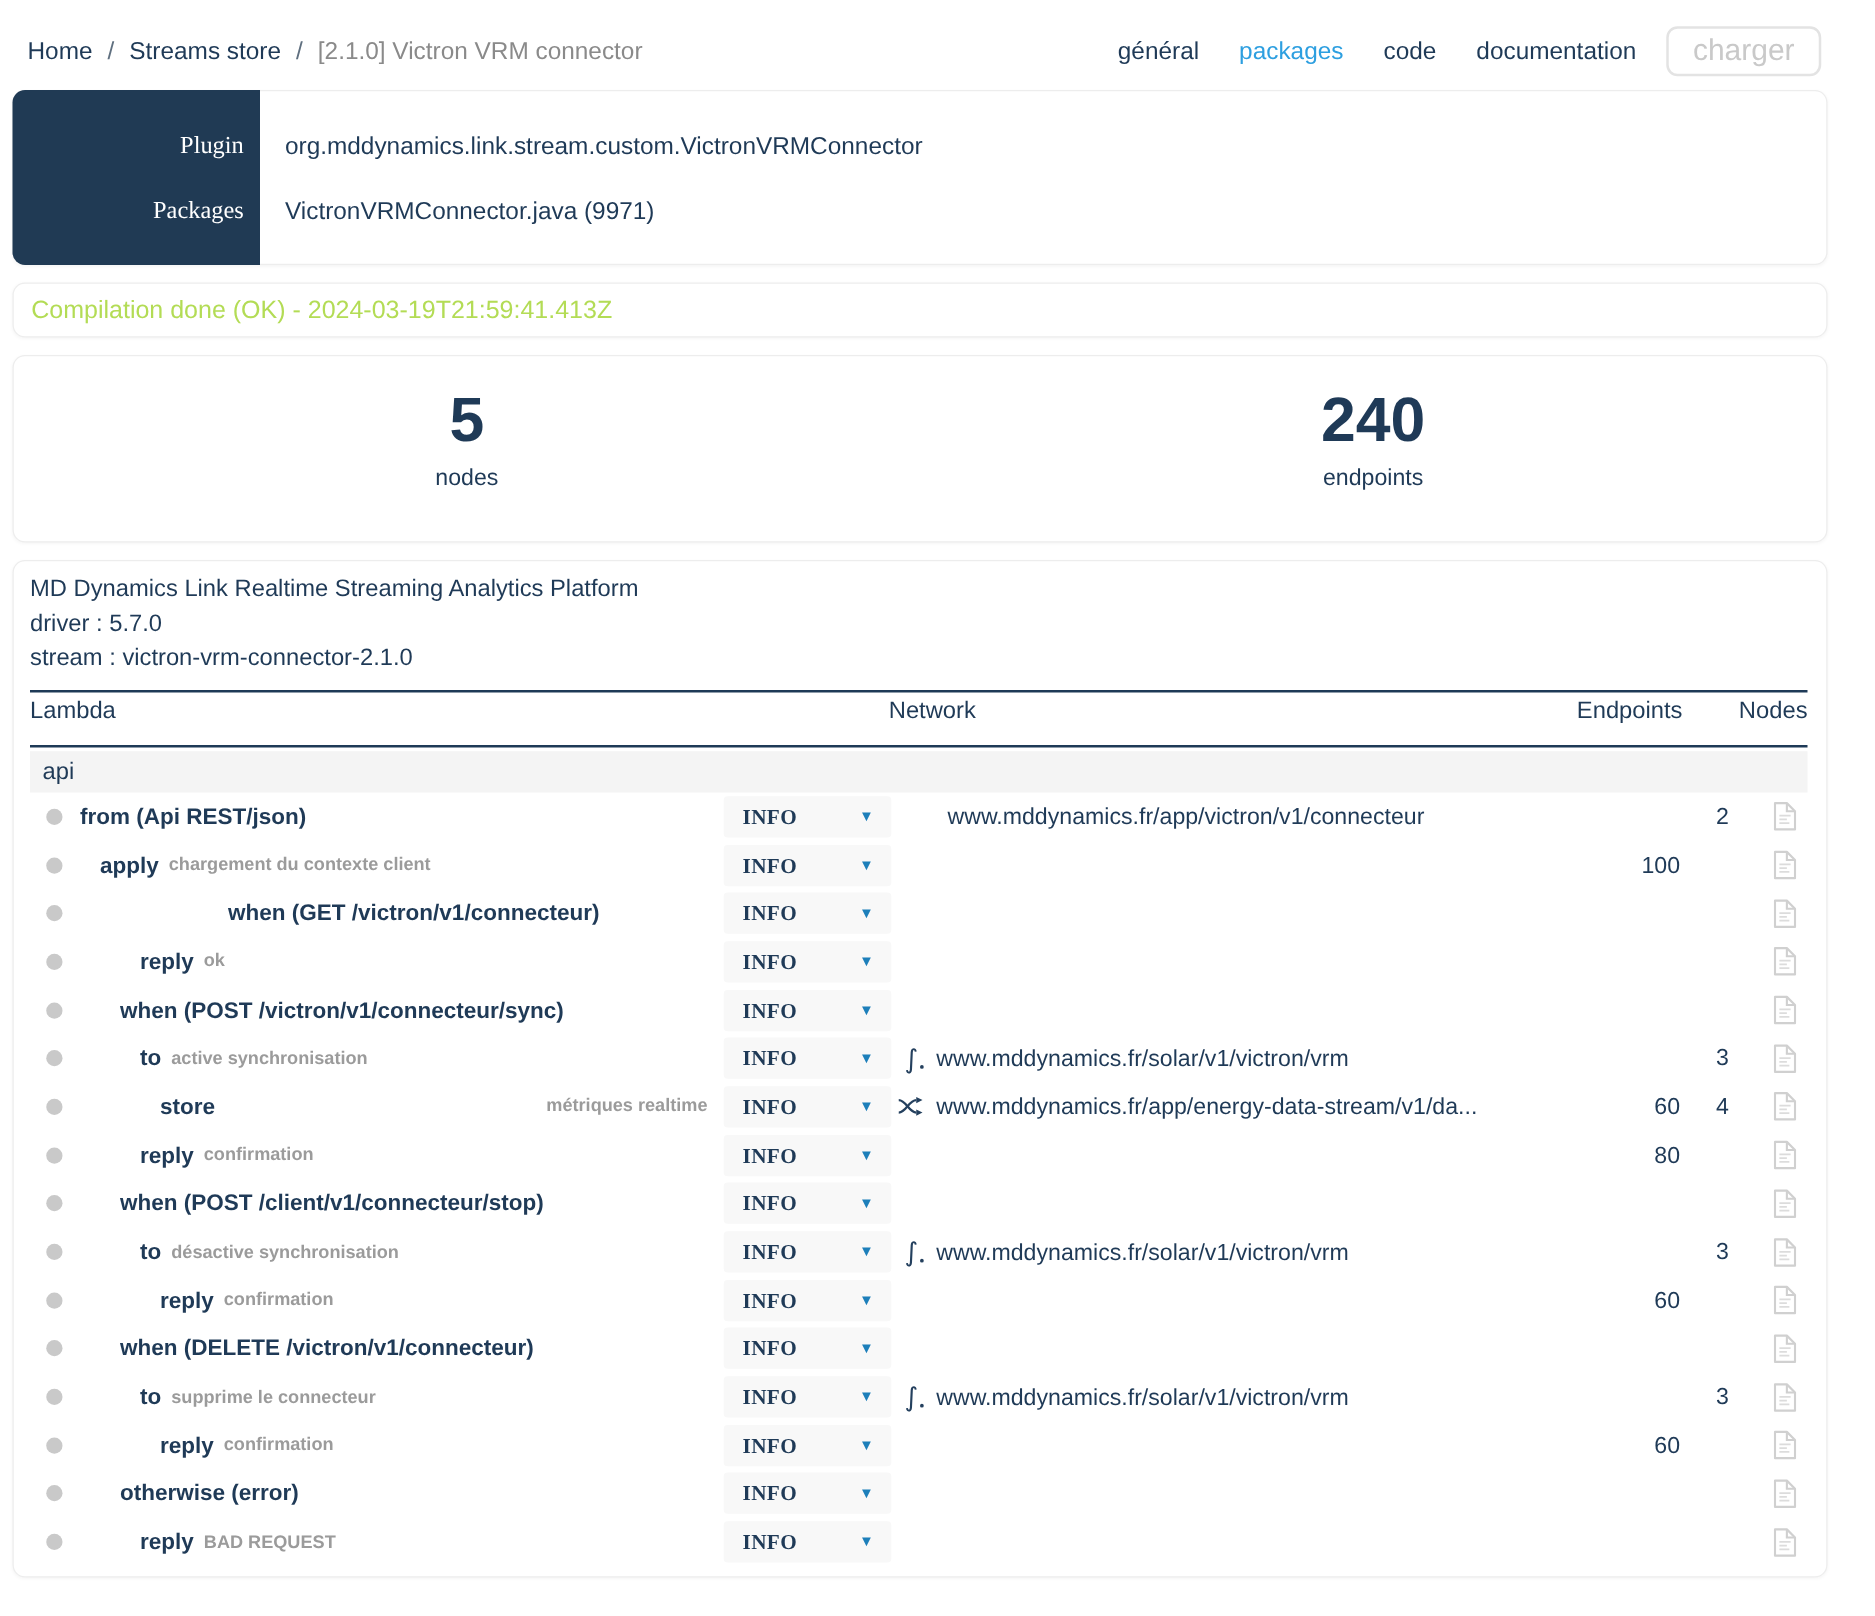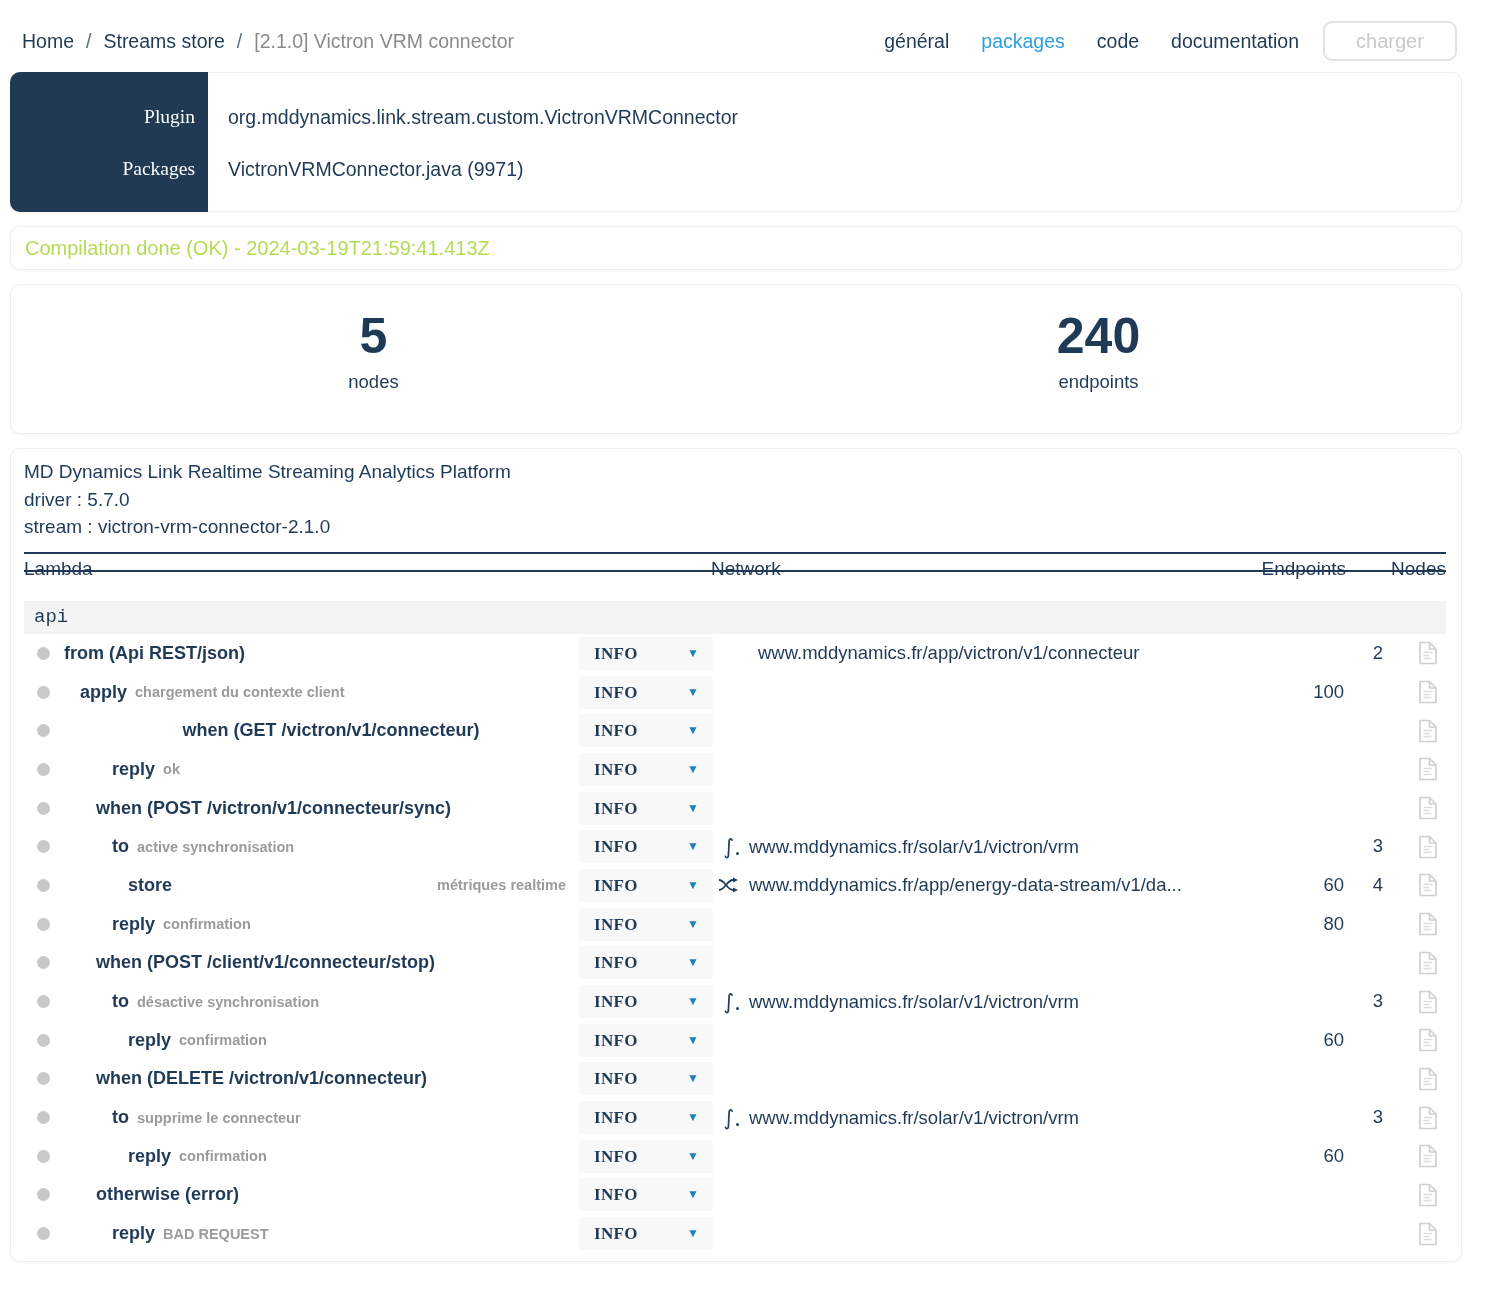--- a/index.html
+++ b/index.html
@@ -9,22 +9,22 @@
 
   
   .crumbs { position:absolute; top:21px; left:22px; height:40px; display:flex; align-items:center; gap:12px; font-size:19.5px; }
   .crumb-link { color:#1f3a57; cursor:pointer; }
   .crumb-sep { color:#5f6f7f; }
   .crumb-current { color:#8a8a8a; }
 
   .topnav { position:absolute; top:21px; right:43px; height:40px; display:flex; align-items:center; gap:32px; font-size:19.5px; }
   .tab { color:#1f3a57; cursor:pointer; }
   .tab.active { color:#2d9fe0; }
-  .charger-btn { width:134px; height:40px; border:2px solid #e3e3e3; border-radius:9px; background:#fff;
-                 color:#c9c9c9; font-size:20px; font-family:inherit; margin-left:-8px; }
+  .charger-btn { width:124px; height:40px; border:2px solid #e3e3e3; border-radius:9px; background:#fff;
+                 color:#c9c9c9; font-size:24px; font-family:inherit; margin-left:-8px; }
 
   .card { position:absolute; left:10px; width:1452px; background:#fff; border:1px solid #ededed;
           border-radius:10px; box-shadow:0 1px 3px rgba(0,0,0,.04); }
 
   
   #plugin-card { top:72px; height:140px; }
   .navy-block { position:absolute; left:-1px; top:-1px; bottom:-1px; width:198px; background:#203a54;
                 border-radius:10px 0 0 10px; }
   .plabel { position:absolute; color:#fff; font-size:19.5px; text-align:right; width:184px; left:0;font-family:Liberation Serif, serif; }
   .plabel.r1 { top:33px; } .plabel.r2 { top:85px; }
@@ -38,30 +38,30 @@
   
   #stats-card { top:284px; height:150px; display:flex; }
   .stat { flex:1; text-align:center; padding-top:24px; }
   .stat-value { font-size:50px; font-weight:600; line-height:54px; color:#1f3a57; }
   .stat-label { font-size:18.5px; margin-top:8px; color:#1f3a57; }
 
   
   #main-card { top:448px; height:814px; }
   .platform { position:absolute; top:9px; left:13px; font-size:19px; line-height:27.5px; color:#1f3a57; }
 
-  .thead { position:absolute; top:103px; left:13px; right:15px; height:20px;
+  .thead { position:absolute; top:103px; left:13px; right:15px; height:46px;
            border-top:2.5px solid #1e3a57; border-bottom:2.5px solid #1e3a57; font-size:19px; }
   .th { position:absolute; top:0; line-height:30px; color:#1f3a57; }
   .th-lambda { left:0; }
   .th-network { left:687px; }
   .th-endpoints { right:100px; }
   .th-nodes { right:0; }
 
   .group-band { position:absolute; top:152px; left:13px; right:15px; height:33px; background:#f4f4f4;
-                font-size:19px; line-height:33px; padding-left:10px; color:#1f3a57;font-family:Liberation Mono, monospace; }
+                font-size:19px; line-height:33px; padding-left:10px; color:#1f3a57; }
 
   .rows { position:absolute; top:185px; left:13px; right:15px; }
   .trow { position:relative; height:38.7px; }
   .bullet { position:absolute; left:13px; top:50%; margin-top:-6.5px; width:13px; height:13px;
             border-radius:50%; background:#c9c9c9; }
   .lambda { position:absolute; left:0; right:880px; top:0; height:100%; display:flex; align-items:center; white-space:nowrap; }
   .kw { font-size:18px; font-weight:600; color:#1f3a57; }
   .ann { font-size:14.5px; color:#9b9b9b; margin-left:8px;font-weight:bold; }
   .ann:empty { display:none; }
 

